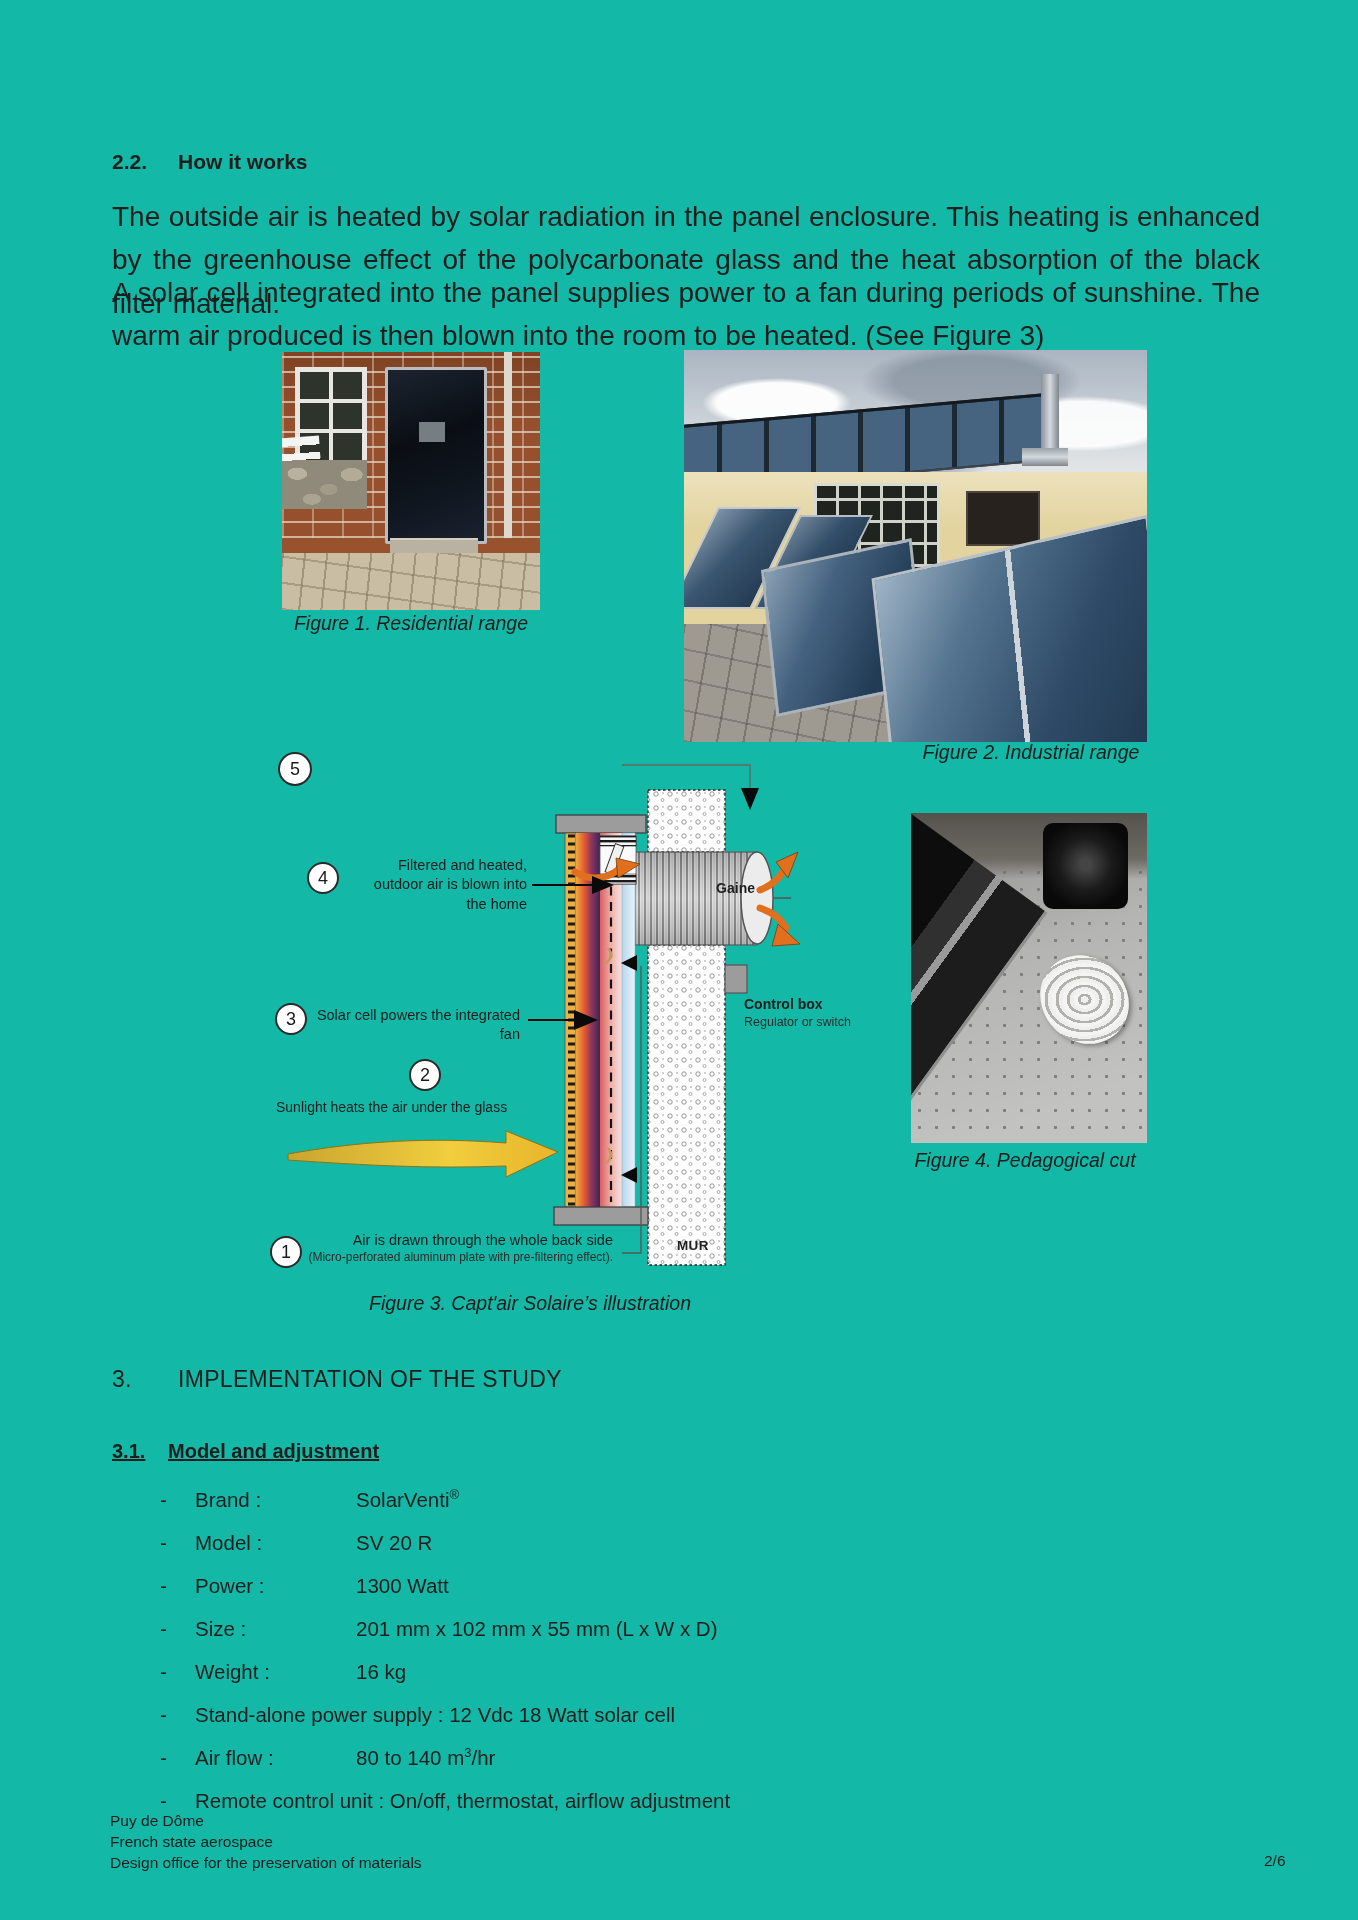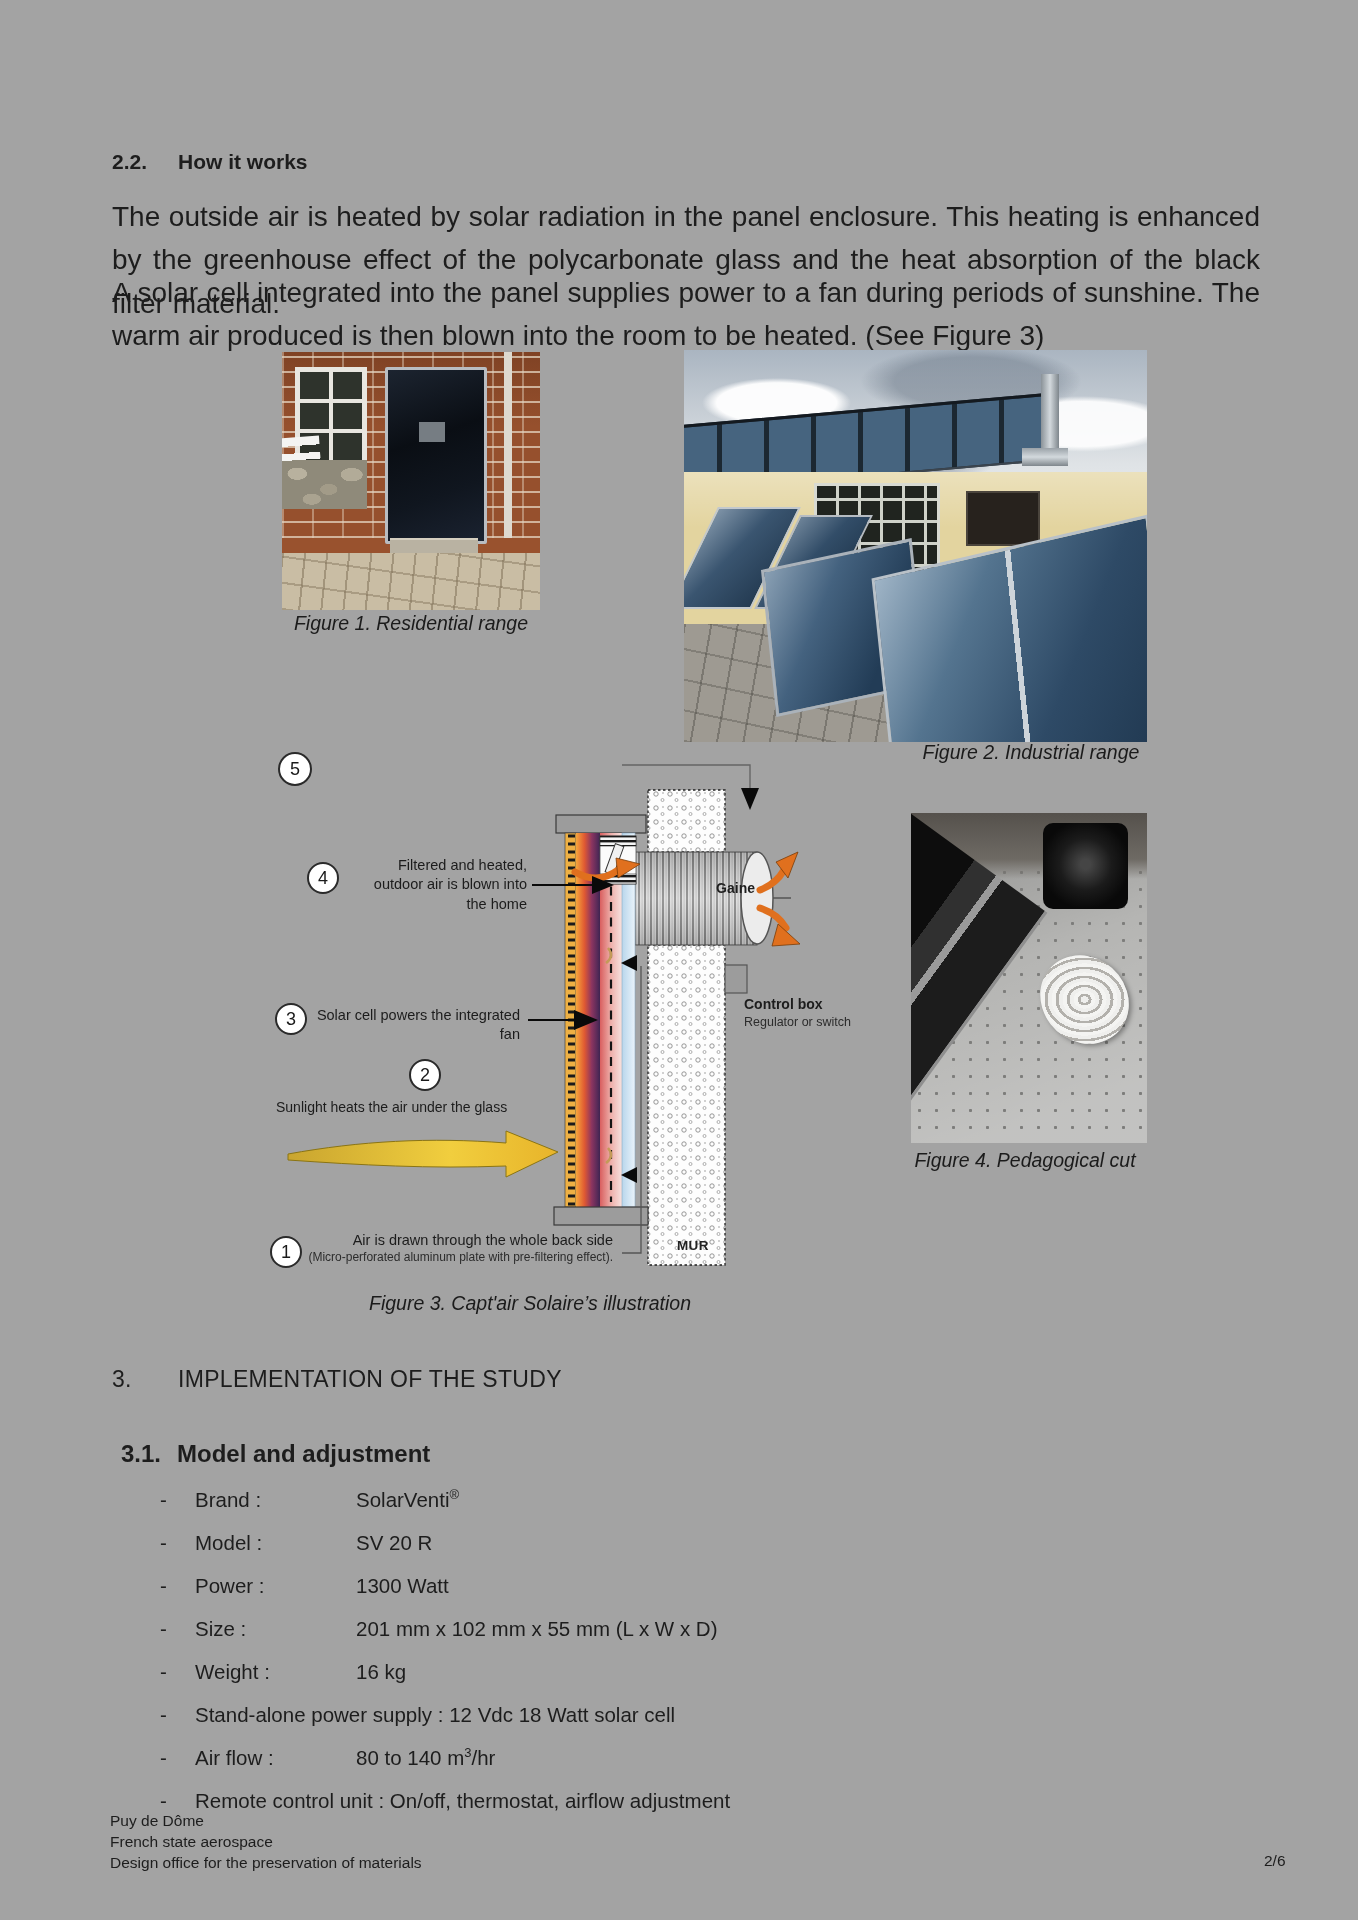--- a/index.html
+++ b/index.html
@@ -1,28 +1,28 @@
 <!DOCTYPE html>
 <html><head>
 <meta charset="utf-8">
 <style>
   html,body{margin:0;padding:0;background:#e8e8e8;}
-  .page{position:relative;width:1358px;height:1920px;background:#a3a3a3;margin:0 auto;
+  .page{position:relative;width:1358px;height:1920px;background:#14b8a6;margin:0 auto;
         font-family:"Liberation Sans","DejaVu Sans",sans-serif;color:#1d1d1d;overflow:hidden;}
   .abs{position:absolute;}
 
   
   .h22{left:112px;top:150px;display:flex;font-size:21px;font-weight:bold;}
   .h22 .num{width:66px;}
   .para{left:112px;width:1148px;font-size:28px;line-height:1.55;text-align:justify;}
   .p1{top:195px;}
   .p2{top:271px;}
   .h3{left:112px;top:1366px;display:flex;font-size:23px;font-weight:400;letter-spacing:.3px;}
   .h3 .num{width:66px;}
-  .h31{left:121px;top:1440px;display:flex;font-size:24px;font-weight:bold;}
+  .h31{left:112px;top:1440px;display:flex;font-size:20px;font-weight:bold;text-decoration:underline;}
   .h31 .num{width:56px;}
 
   
   .cap{font-style:italic;font-size:19.5px;text-align:center;color:#1b1b1b;}
   .cap1{left:262px;top:612px;width:298px;}
   .cap2{left:886px;top:741px;width:290px;}
   .cap3{left:300px;top:1292px;width:460px;}
   .cap4{left:880px;top:1149px;width:290px;}
 
   

